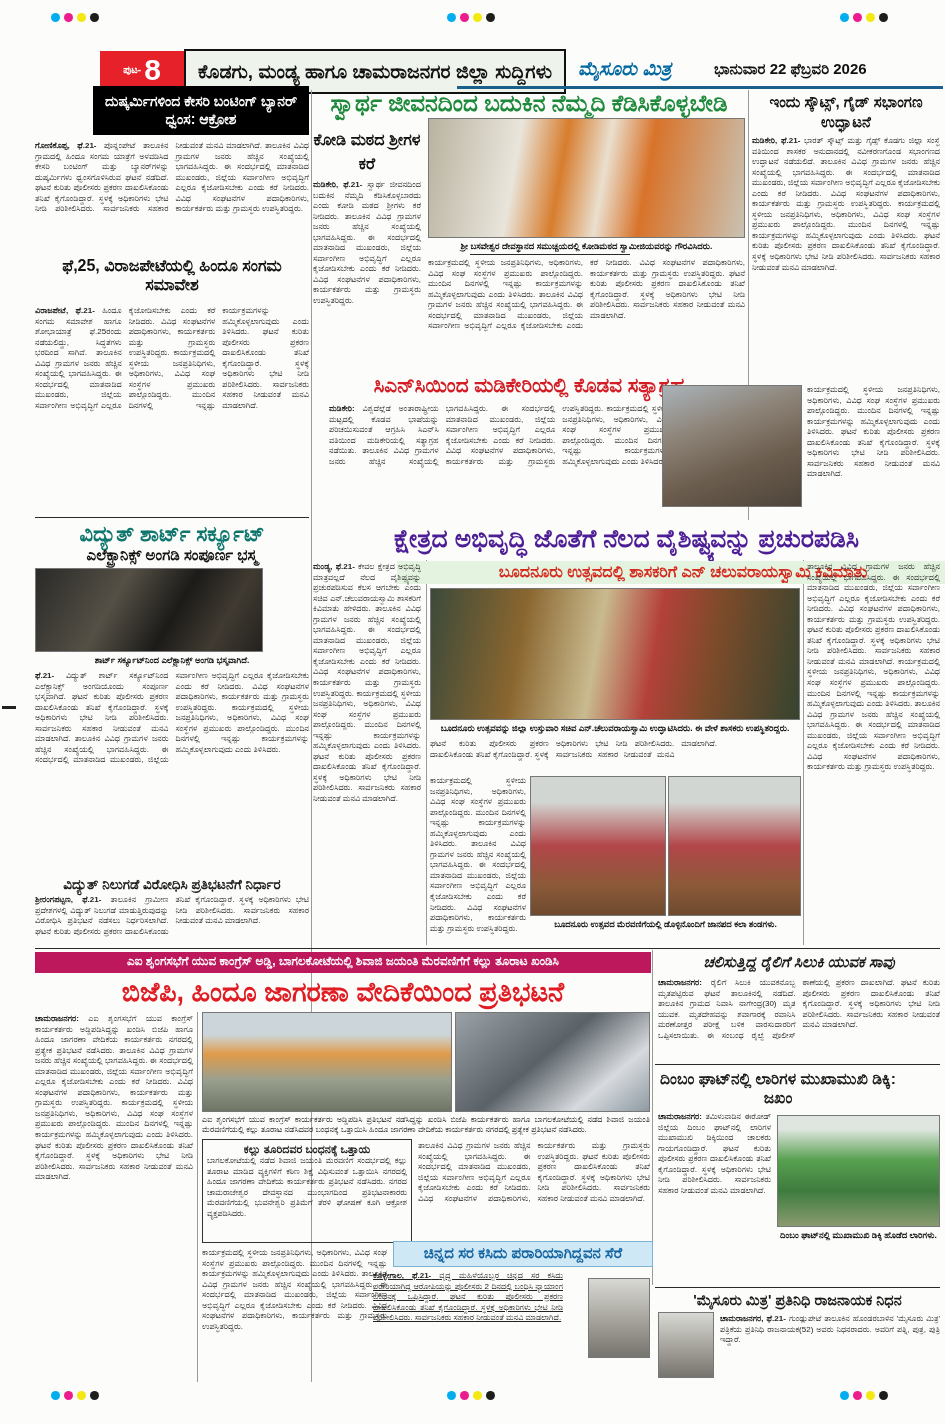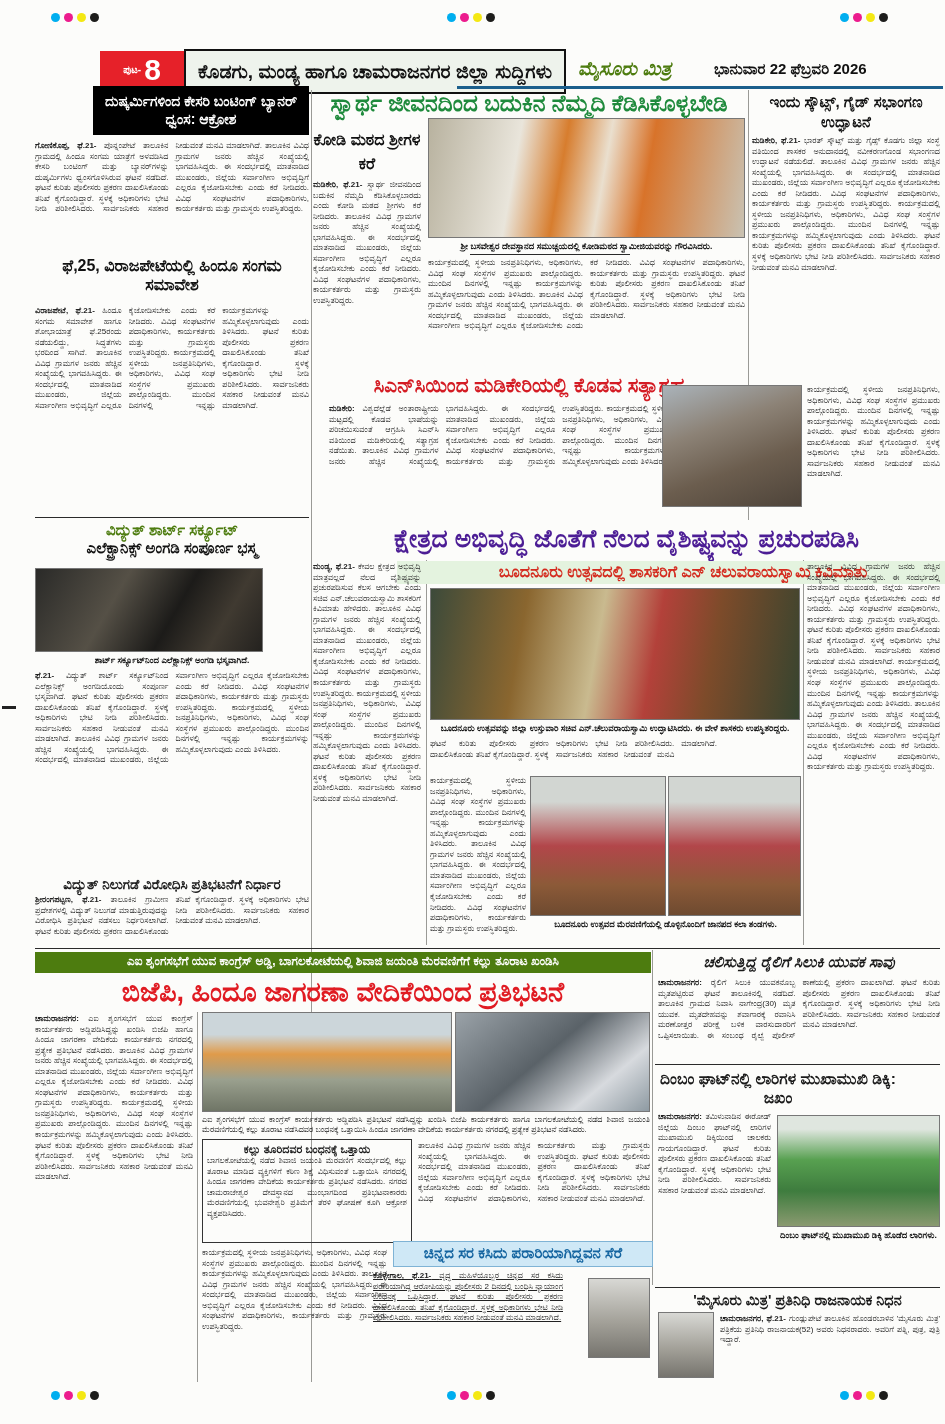--- a/index.html
+++ b/index.html
@@ -8,33 +8,33 @@
   .abs{position:absolute;}
   .dot{width:9px;height:9px;border-radius:50%;display:inline-block;margin-right:4px;}
   .dc{background:#00aeef}.dm{background:#ec1c8d}.dy{background:#f4e813}.dk{background:#1d1d1b}
   .vrule{position:absolute;width:1px;background:#9a9a96;}
   .hrule{position:absolute;height:1px;background:#2a2a2a;}
   .pagebox{background:#e62129;color:#fff;display:flex;align-items:center;justify-content:center;gap:3px;}
   .pagebox .lbl{font-size:10px;font-weight:bold;}
   .pagebox .num{font-size:30px;font-weight:bold;line-height:1;}
   .banner{background:#eef3ec;border:2px solid #111;display:flex;align-items:center;justify-content:center;
           font-size:19px;font-weight:bold;color:#111;text-align:center;}
-  .masthead{color:#4d7c0f;font-size:19px;font-weight:bold;font-style:italic;}
+  .masthead{color:#0369a1;font-size:19px;font-weight:bold;font-style:italic;}
   .dateline-top{font-size:15px;font-weight:bold;color:#111;}
   .headbox{background:#000;color:#fff;font-weight:bold;font-size:14px;line-height:1.25;
            display:flex;align-items:center;justify-content:center;text-align:center;padding:3px 4px;box-sizing:border-box;}
   .hl{font-weight:bold;text-align:center;line-height:1.2;}
   .hl-green{color:#1f8a3c;font-size:23px;}
   .hl-red{color:#d41c24;font-size:20px;}
   .hl-black-big{color:#4c1d95;font-size:25px;}
   .hl-red-big{color:#e01b22;font-size:27px;}
   .hl-md{color:#111;font-size:16px;}
   .hl-sm{color:#111;font-size:15px;}
   .deck{background:#e4f3df;color:#d42a1e;font-weight:bold;font-size:16px;text-align:center;line-height:1.4;}
-  .strip{background:#4d7c0f;color:#fff;font-size:12px;font-weight:bold;text-align:center;line-height:1.6;}
+  .strip{background:#be185d;color:#fff;font-size:12px;font-weight:bold;text-align:center;line-height:1.6;}
   .chainhl{background:#cfe8f6;border:1px solid #7fb3d5;color:#1464a0;font-weight:bold;font-size:15px;
            text-align:center;line-height:1.5;}
   .body-text{font-size:8px;line-height:1.32;text-align:justify;color:#222;overflow:hidden;}
   .cols-2{column-count:2;column-gap:7px;}
   .cols-3{column-count:3;column-gap:7px;}
   .dl{font-weight:bold;}
   .caption{font-size:8.5px;font-weight:bold;text-align:center;color:#111;line-height:1.25;overflow:hidden;}
   .photo{border:1px solid #777;box-sizing:border-box;}
   .ph-felicitation{background:linear-gradient(100deg,#b8b29f,#e9e5db 28%,#d77d2e 42%,#eadfce 55%,#d8732a 68%,#c9c2b2);}
   .ph-kodava{background:linear-gradient(160deg,#aab3ba,#8c8276 35%,#6b5d4e 65%,#4e443a);}
@@ -128,21 +128,21 @@
     <span>ತಾಲೂಕಿನ ವಿವಿಧ ಗ್ರಾಮಗಳ ಜನರು ಹೆಚ್ಚಿನ ಸಂಖ್ಯೆಯಲ್ಲಿ ಭಾಗವಹಿಸಿದ್ದರು. ಈ ಸಂದರ್ಭದಲ್ಲಿ ಮಾತನಾಡಿದ ಮುಖಂಡರು, ಜಿಲ್ಲೆಯ ಸರ್ವಾಂಗೀಣ ಅಭಿವೃದ್ಧಿಗೆ ಎಲ್ಲರೂ ಕೈಜೋಡಿಸಬೇಕು ಎಂದು ಕರೆ ನೀಡಿದರು. ವಿವಿಧ ಸಂಘಟನೆಗಳ ಪದಾಧಿಕಾರಿಗಳು, ಕಾರ್ಯಕರ್ತರು ಮತ್ತು ಗ್ರಾಮಸ್ಥರು ಉಪಸ್ಥಿತರಿದ್ದರು.</span>
     <span>ಕಾರ್ಯಕ್ರಮದಲ್ಲಿ ಸ್ಥಳೀಯ ಜನಪ್ರತಿನಿಧಿಗಳು, ಅಧಿಕಾರಿಗಳು, ವಿವಿಧ ಸಂಘ ಸಂಸ್ಥೆಗಳ ಪ್ರಮುಖರು ಪಾಲ್ಗೊಂಡಿದ್ದರು. ಮುಂದಿನ ದಿನಗಳಲ್ಲಿ ಇನ್ನಷ್ಟು ಕಾರ್ಯಕ್ರಮಗಳನ್ನು ಹಮ್ಮಿಕೊಳ್ಳಲಾಗುವುದು ಎಂದು ತಿಳಿಸಿದರು.</span>
     <span>ಘಟನೆ ಕುರಿತು ಪೊಲೀಸರು ಪ್ರಕರಣ ದಾಖಲಿಸಿಕೊಂಡು ತನಿಖೆ ಕೈಗೊಂಡಿದ್ದಾರೆ. ಸ್ಥಳಕ್ಕೆ ಅಧಿಕಾರಿಗಳು ಭೇಟಿ ನೀಡಿ ಪರಿಶೀಲಿಸಿದರು. ಸಾರ್ವಜನಿಕರು ಸಹಕಾರ ನೀಡುವಂತೆ ಮನವಿ ಮಾಡಲಾಗಿದೆ.</span>
   </div>
   <div class="abs body-text" style="left:807px;top:385px;width:133px;height:130px;">
     <span>ಕಾರ್ಯಕ್ರಮದಲ್ಲಿ ಸ್ಥಳೀಯ ಜನಪ್ರತಿನಿಧಿಗಳು, ಅಧಿಕಾರಿಗಳು, ವಿವಿಧ ಸಂಘ ಸಂಸ್ಥೆಗಳ ಪ್ರಮುಖರು ಪಾಲ್ಗೊಂಡಿದ್ದರು. ಮುಂದಿನ ದಿನಗಳಲ್ಲಿ ಇನ್ನಷ್ಟು ಕಾರ್ಯಕ್ರಮಗಳನ್ನು ಹಮ್ಮಿಕೊಳ್ಳಲಾಗುವುದು ಎಂದು ತಿಳಿಸಿದರು.</span>
     <span>ಘಟನೆ ಕುರಿತು ಪೊಲೀಸರು ಪ್ರಕರಣ ದಾಖಲಿಸಿಕೊಂಡು ತನಿಖೆ ಕೈಗೊಂಡಿದ್ದಾರೆ. ಸ್ಥಳಕ್ಕೆ ಅಧಿಕಾರಿಗಳು ಭೇಟಿ ನೀಡಿ ಪರಿಶೀಲಿಸಿದರು. ಸಾರ್ವಜನಿಕರು ಸಹಕಾರ ನೀಡುವಂತೆ ಮನವಿ ಮಾಡಲಾಗಿದೆ.</span>
   </div>
 
   <div class="abs hl" style="left:35px;top:521px;width:274px;">
-    <div style="color:#4d7c0f;font-size:15px;">ವಿದ್ಯುತ್ ಶಾರ್ಟ್ ಸರ್ಕ್ಯೂಟ್</div>
+    <div style="color:#0f766e;font-size:21px;">ವಿದ್ಯುತ್ ಶಾರ್ಟ್ ಸರ್ಕ್ಯೂಟ್</div>
     <div style="color:#111;font-size:15px;">ಎಲೆಕ್ಟ್ರಾನಿಕ್ಸ್ ಅಂಗಡಿ ಸಂಪೂರ್ಣ ಭಸ್ಮ</div>
   </div>
   <div class="abs photo ph-burnt" style="left:35px;top:568px;width:228px;height:84px;"></div>
   <div class="abs caption" style="left:35px;top:655px;width:274px;height:12px;">ಶಾರ್ಟ್ ಸರ್ಕ್ಯೂಟ್‌ನಿಂದ ಎಲೆಕ್ಟ್ರಾನಿಕ್ಸ್ ಅಂಗಡಿ ಭಸ್ಮವಾಗಿದೆ.</div>
   <div class="abs body-text cols-2" style="left:35px;top:671px;width:274px;height:202px;">
     <span class="dl">ಫೆ.21-</span>
     <span>ವಿದ್ಯುತ್ ಶಾರ್ಟ್ ಸರ್ಕ್ಯೂಟ್‌ನಿಂದ ಎಲೆಕ್ಟ್ರಾನಿಕ್ಸ್ ಅಂಗಡಿಯೊಂದು ಸಂಪೂರ್ಣ ಭಸ್ಮವಾಗಿದೆ.</span>
     <span>ಘಟನೆ ಕುರಿತು ಪೊಲೀಸರು ಪ್ರಕರಣ ದಾಖಲಿಸಿಕೊಂಡು ತನಿಖೆ ಕೈಗೊಂಡಿದ್ದಾರೆ. ಸ್ಥಳಕ್ಕೆ ಅಧಿಕಾರಿಗಳು ಭೇಟಿ ನೀಡಿ ಪರಿಶೀಲಿಸಿದರು. ಸಾರ್ವಜನಿಕರು ಸಹಕಾರ ನೀಡುವಂತೆ ಮನವಿ ಮಾಡಲಾಗಿದೆ.</span>
     <span>ತಾಲೂಕಿನ ವಿವಿಧ ಗ್ರಾಮಗಳ ಜನರು ಹೆಚ್ಚಿನ ಸಂಖ್ಯೆಯಲ್ಲಿ ಭಾಗವಹಿಸಿದ್ದರು. ಈ ಸಂದರ್ಭದಲ್ಲಿ ಮಾತನಾಡಿದ ಮುಖಂಡರು, ಜಿಲ್ಲೆಯ ಸರ್ವಾಂಗೀಣ ಅಭಿವೃದ್ಧಿಗೆ ಎಲ್ಲರೂ ಕೈಜೋಡಿಸಬೇಕು ಎಂದು ಕರೆ ನೀಡಿದರು. ವಿವಿಧ ಸಂಘಟನೆಗಳ ಪದಾಧಿಕಾರಿಗಳು, ಕಾರ್ಯಕರ್ತರು ಮತ್ತು ಗ್ರಾಮಸ್ಥರು ಉಪಸ್ಥಿತರಿದ್ದರು.</span>
     <span>ಕಾರ್ಯಕ್ರಮದಲ್ಲಿ ಸ್ಥಳೀಯ ಜನಪ್ರತಿನಿಧಿಗಳು, ಅಧಿಕಾರಿಗಳು, ವಿವಿಧ ಸಂಘ ಸಂಸ್ಥೆಗಳ ಪ್ರಮುಖರು ಪಾಲ್ಗೊಂಡಿದ್ದರು. ಮುಂದಿನ ದಿನಗಳಲ್ಲಿ ಇನ್ನಷ್ಟು ಕಾರ್ಯಕ್ರಮಗಳನ್ನು ಹಮ್ಮಿಕೊಳ್ಳಲಾಗುವುದು ಎಂದು ತಿಳಿಸಿದರು.</span>

